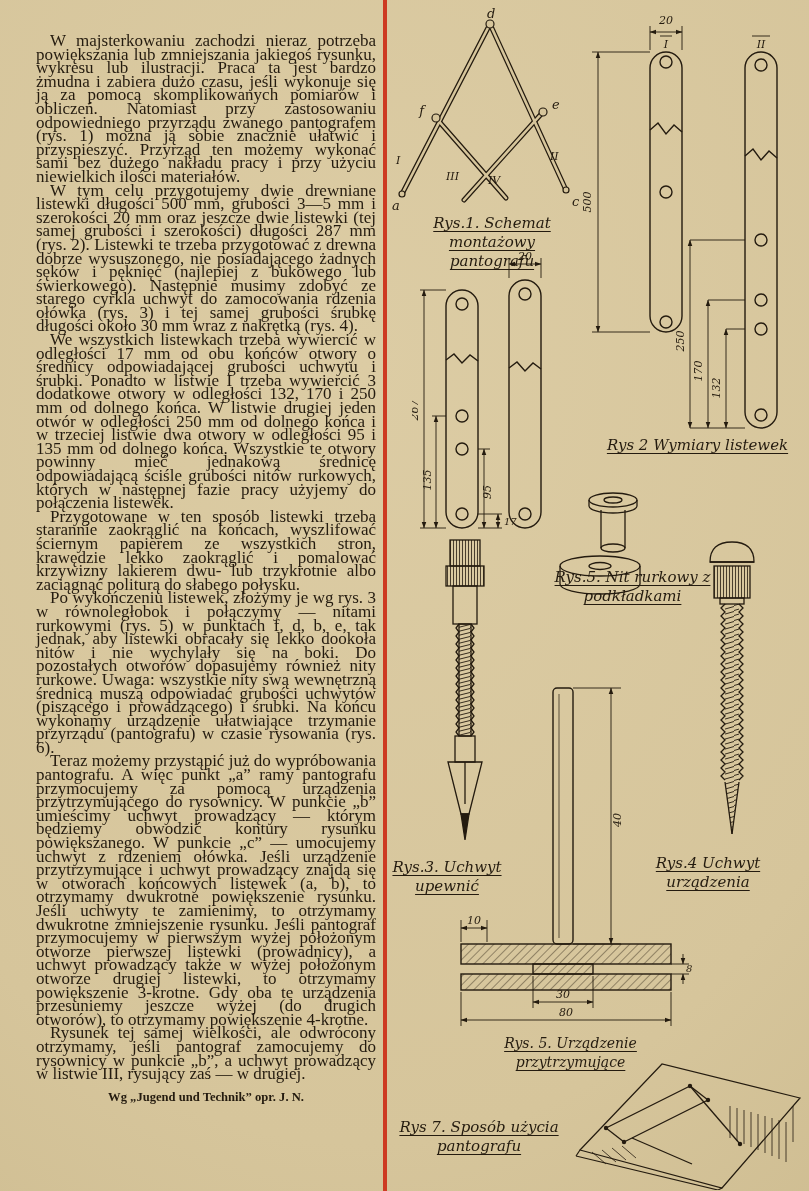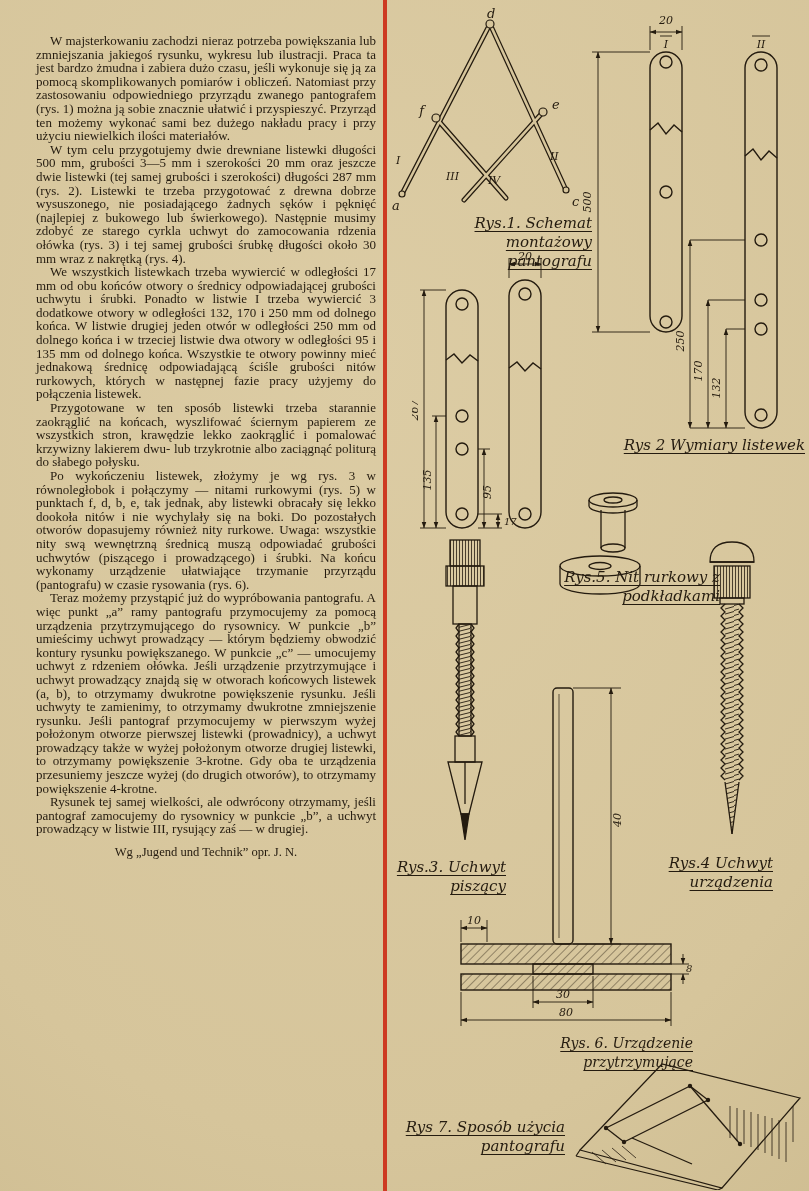--- a/index.html
+++ b/index.html
@@ -1,26 +1,26 @@
 <!DOCTYPE html>
 <html lang="pl"><head>
 <meta charset="utf-8">
 <style>
   *{margin:0;padding:0;box-sizing:border-box}
   html,body{width:809px;height:1191px}
   body{font-family:"Liberation Serif",serif;background:#b9a87c}
   .page{position:relative;width:809px;height:1191px;overflow:hidden;
         background:radial-gradient(130% 120% at 45% 30%, #dccca4 0%, #d6c59b 55%, #c6b487 100%);}
   .text-col{position:absolute;left:36px;top:34px;width:340px;color:#241b0f}
-  .text-col p{font-size:13px;line-height:13.6px;text-align:justify;text-indent:14px}
-  .attribution{margin-top:9px;font-weight:normal;font-size:12.6px;text-align:center;color:#241b0f}
+  .text-col p{font-size:17px;line-height:13.6px;text-align:justify;text-indent:14px}
+  .attribution{margin-top:9px;font-weight:bold;font-size:12.6px;text-align:center;color:#241b0f}
   .divider{position:absolute;left:383px;top:0;width:4px;height:1191px;background:#cd3a22}
   .fig{position:absolute}
   .caption{position:absolute;font-family:"DejaVu Serif",serif;font-style:italic;color:#241b0f;
-           text-align:right;font-size:15px;line-height:19px}
+           text-align:center;font-size:15px;line-height:19px}
   .caption .cl{text-decoration:underline;text-underline-offset:3px}
   .cap-sm{font-size:14px}
   svg text{font-family:"DejaVu Serif",serif;font-style:italic;fill:#241b0f;font-size:13px}
   svg .dim{font-size:11px}
   svg .sm{font-size:10px}
 </style>
 </head>
 <body>
 
 <div class="page">
@@ -203,21 +203,21 @@
       <path d="M49,88 l-3,4 l3,4 l-3,4 l3,4 l-3,4 l3,4 l-3,4 l3,4 l-3,4 l3,4 l-3,4 l3,4 l-3,4 l3,4 l-3,4 l3,4 l-3,4 l3,4 l-3,4 l3,4 l-3,4 l3,4 l-3,4 l3,4 l-3,4 l3,4 l-3,4 l3,4" fill="none"></path>
       <path d="M61,88 l3,4 l-3,4 l3,4 l-3,4 l3,4 l-3,4 l3,4 l-3,4 l3,4 l-3,4 l3,4 l-3,4 l3,4 l-3,4 l3,4 l-3,4 l3,4 l-3,4 l3,4 l-3,4 l3,4 l-3,4 l3,4 l-3,4 l3,4 l-3,4 l3,4 l-3,4" fill="none"></path>
       <rect x="45" y="200" width="20" height="26" fill="none"></rect>
       <polygon points="38,226 72,226 59,278 51,278" fill="none"></polygon>
       <line x1="55" y1="226" x2="55" y2="268"></line>
       <polygon points="51,278 59,278 55,304" fill="#241b0f"></polygon>
     </g>
   </svg>
   <div class="caption" style="left:388px;top:858px;width:118px">
     <span class="cl">Rys.3. Uchwyt</span><br>
-    <span class="cl">piszący</span>
+    <span class="cl">upewnić</span>
   </div>
 
   <svg class="fig" style="left:692px;top:536px;width:80px;height:318px" viewBox="0 0 80 318">
     <defs>
       <pattern id="pk4" width="3" height="6" patternUnits="userSpaceOnUse">
         <line x1="1.5" y1="0" x2="1.5" y2="6" stroke="#241b0f" stroke-width="0.8"></line>
       </pattern>
       <pattern id="pt4" width="14" height="5" patternUnits="userSpaceOnUse">
         <line x1="0" y1="4.5" x2="14" y2="0.5" stroke="#241b0f" stroke-width="0.9"></line>
       </pattern>
@@ -273,21 +273,21 @@
         <line x1="228" y1="320" x2="228" y2="354"></line>
       <line x1="18" y1="348" x2="228" y2="348" marker-start="url(#mc)" marker-end="url(#mc)"></line>
     </g>
     <text class="dim" transform="rotate(-90 178 148)" x="178" y="148" text-anchor="middle">40</text>
     <text x="31" y="252" class="dim" text-anchor="middle">10</text>
     <text x="243" y="300" class="sm">8</text>
     <text x="120" y="326" class="dim" text-anchor="middle">30</text>
     <text x="123" y="344" class="dim" text-anchor="middle">80</text>
   </svg>
   <div class="caption cap-sm" style="left:448px;top:1034px;width:245px">
-    <span class="cl">Rys. 6. Urządzenie przytrzymujące</span>
+    <span class="cl">Rys. 5. Urządzenie przytrzymujące</span>
   </div>
 
   <svg class="fig" style="left:572px;top:1052px;width:235px;height:138px" viewBox="0 0 235 138">
     <g stroke="#241b0f" stroke-width="1.2" fill="none">
       <polygon points="8,98 90,12 228,46 150,136"></polygon>
       <line x1="8" y1="98" x2="4" y2="104"></line>
       <line x1="150" y1="136" x2="146" y2="138"></line>
       <polyline points="4,104 146,138"></polyline>
     </g>
     <g stroke="#241b0f" stroke-width="1.3" fill="none">

